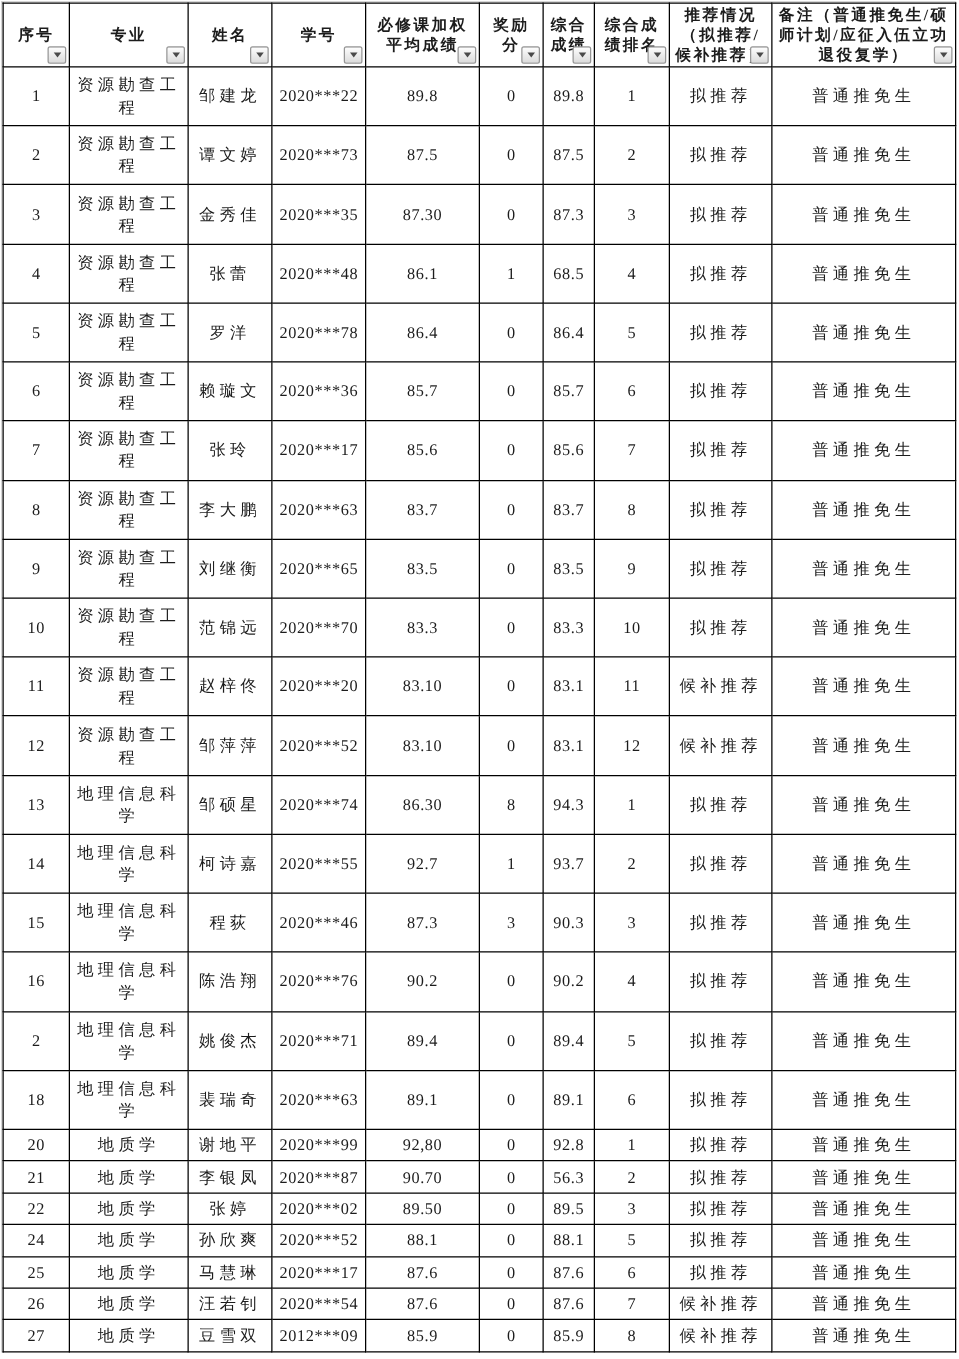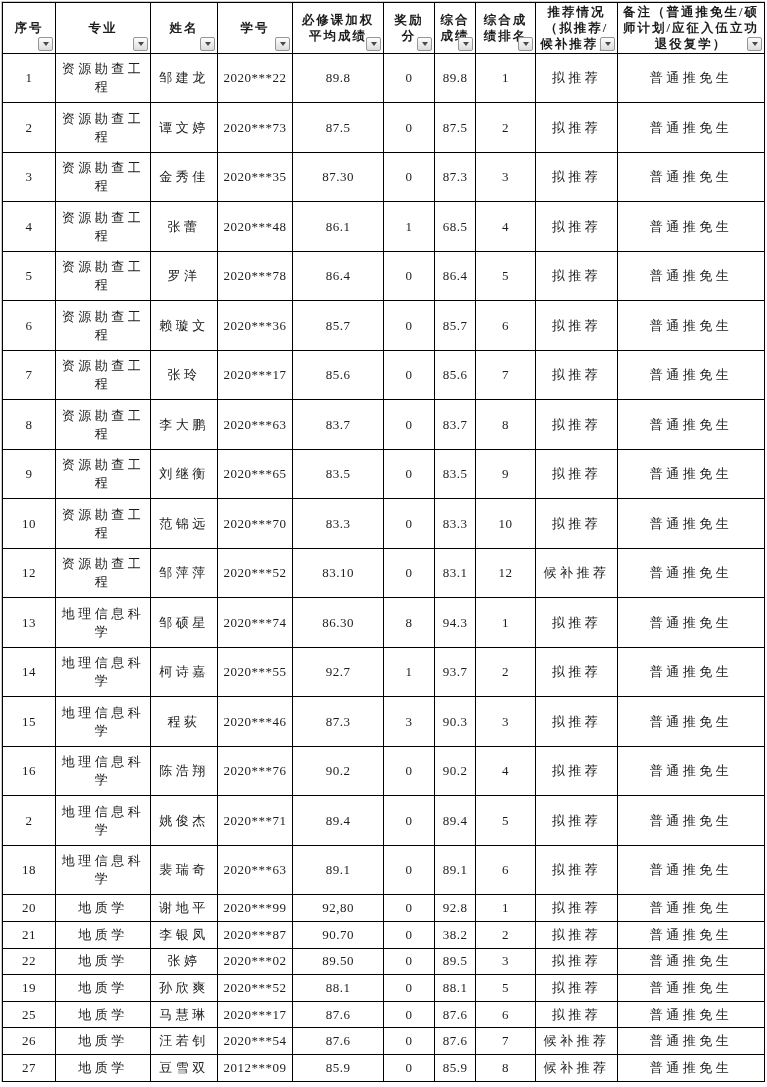--- a/index.html
+++ b/index.html
@@ -252,20 +252,32 @@
           <td class="cn">范锦远</td>
           <td class="num">2020***70</td>
           <td class="num">83.3</td>
           <td class="num">0</td>
           <td class="num">83.3</td>
           <td class="num">10</td>
           <td class="cn">拟推荐</td>
           <td class="cn">普通推免生</td>
         </tr>
         <tr>
+          <td class="num">11</td>
+          <td class="cn">资源勘查工程</td>
+          <td class="cn">赵梓佟</td>
+          <td class="num">2020***20</td>
+          <td class="num">83.10</td>
+          <td class="num">0</td>
+          <td class="num">83.1</td>
+          <td class="num">11</td>
+          <td class="cn">候补推荐</td>
+          <td class="cn">普通推免生</td>
+        </tr>
+        <tr>
           <td class="num">12</td>
           <td class="cn">资源勘查工程</td>
           <td class="cn">邹萍萍</td>
           <td class="num">2020***52</td>
           <td class="num">83.10</td>
           <td class="num">0</td>
           <td class="num">83.1</td>
           <td class="num">12</td>
           <td class="cn">候补推荐</td>
           <td class="cn">普通推免生</td>
@@ -354,39 +366,39 @@
           <td class="cn">拟推荐</td>
           <td class="cn">普通推免生</td>
         </tr>
         <tr>
           <td class="num">21</td>
           <td class="cn">地质学</td>
           <td class="cn">李银凤</td>
           <td class="num">2020***87</td>
           <td class="num">90.70</td>
           <td class="num">0</td>
-          <td class="num">38.2</td>
+          <td class="num">56.3</td>
           <td class="num">2</td>
           <td class="cn">拟推荐</td>
           <td class="cn">普通推免生</td>
         </tr>
         <tr>
           <td class="num">22</td>
           <td class="cn">地质学</td>
           <td class="cn">张婷</td>
           <td class="num">2020***02</td>
           <td class="num">89.50</td>
           <td class="num">0</td>
           <td class="num">89.5</td>
           <td class="num">3</td>
           <td class="cn">拟推荐</td>
           <td class="cn">普通推免生</td>
         </tr>
         <tr>
-          <td class="num">19</td>
+          <td class="num">24</td>
           <td class="cn">地质学</td>
           <td class="cn">孙欣爽</td>
           <td class="num">2020***52</td>
           <td class="num">88.1</td>
           <td class="num">0</td>
           <td class="num">88.1</td>
           <td class="num">5</td>
           <td class="cn">拟推荐</td>
           <td class="cn">普通推免生</td>
         </tr>

